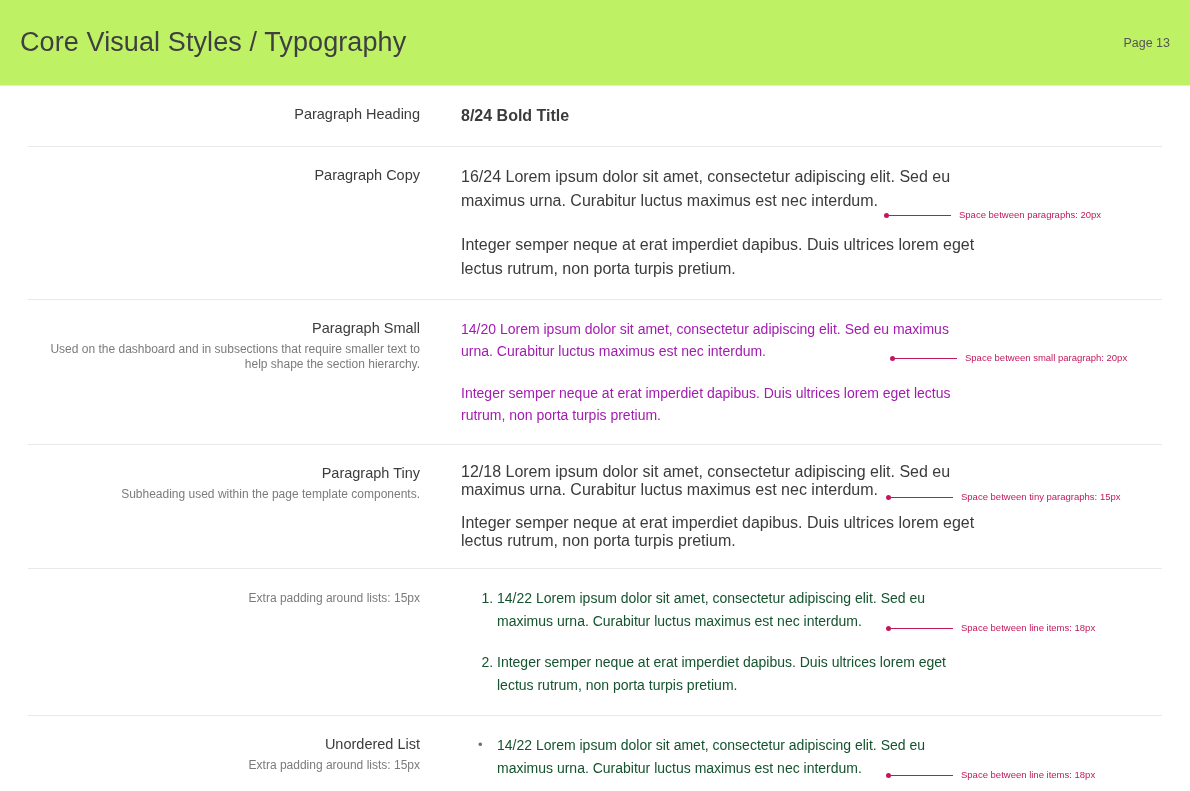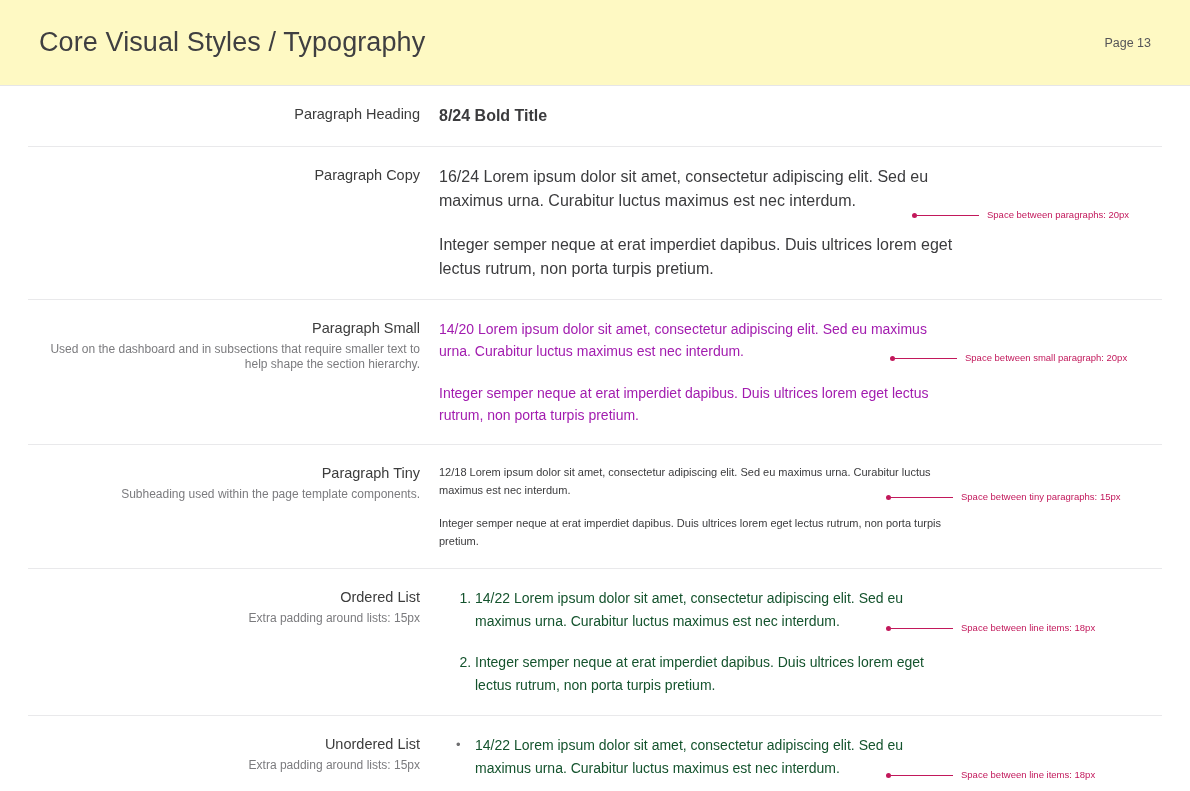--- a/index.html
+++ b/index.html
@@ -9,25 +9,25 @@
     height: 791px;
     background: #ffffff;
     font-family: "Liberation Sans", sans-serif;
     color: #3c3c3c;
     overflow: hidden;
   }
 
   
   .page-header {
     height: 86px;
-    background: #fef9c3;
+    background: #bef264;
     border-bottom: 1px solid #e6e6e8;
     display: flex;
     align-items: center;
-    padding: 0 39px;
+    padding: 0 20px;
   }
   .page-title {
     font-size: 27px;
     font-weight: 400;
     color: #3f3f41;
     letter-spacing: 0.1px;
     flex: 1;
   }
   .page-number {
     font-size: 12.5px;
@@ -36,20 +36,21 @@
 
   
   .spec-table {
     padding: 0 0 0 0;
   }
   .spec-row {
     display: flex;
     position: relative;
     border-bottom: 1px solid #e9e9eb;
     margin: 0 28px;
+    gap: 22px;
   }
   .spec-row:last-child { border-bottom: none; }
 
   .label-col {
     width: 404px;
     flex: 0 0 404px;
     text-align: right;
     padding: 18px 12px 18px 0;
   }
   .label-title {
@@ -67,21 +68,21 @@
   .sample-col {
     flex: 1 1 auto;
     padding: 18px 0 18px 7px;
     max-width: 530px;
   }
 
   
   .t-1624-bold { font-size: 16px; line-height: 24px; font-weight: 700; color: #3b3b3d; }
   .t-1624 { font-size: 16px; line-height: 24px; color: #3b3b3d; }
   .t-1420 { font-size: 14px; line-height: 22px; color: #a21caf; }
-  .t-1218 { font-size: 11px; line-height: 18px; color: #3b3b3d; }
+  .t-1218 { font-size: 16px; line-height: 18px; color: #3b3b3d; }
   .t-1422 { font-size: 14px; line-height: 23px; color: #14532d; }
 
   .p-gap-20 { margin-top: 20px; }
   .p-gap-15 { margin-top: 15px; }
 
   ol.sample-list, ul.sample-list {
     margin: 0;
     padding-left: 36px;
   }
   ol.sample-list li, ul.sample-list li {
@@ -147,21 +148,21 @@
   </div>
 
   <div class="spec-row">
     <div class="label-col">
       <div class="label-title">Paragraph Copy</div>
     </div>
     <div class="sample-col">
       <div class="t-1624">16/24 Lorem ipsum dolor sit amet, consectetur adipiscing elit. Sed eu maximus urna. Curabitur luctus maximus est nec interdum.</div>
       <div class="t-1624 p-gap-20">Integer semper neque at erat imperdiet dapibus. Duis ultrices lorem eget lectus rutrum, non porta turpis pretium.</div>
     </div>
-    <div class="annotation" style="left:884px; top:62px;">
+    <div class="annotation" style="left:856px; top:62px;">
       <div class="anno-dot"></div>
       <div class="anno-line"></div>
       <div class="anno-text">Space between paragraphs: 20px</div>
     </div>
   </div>
 
   <div class="spec-row">
     <div class="label-col">
       <div class="label-title">Paragraph Small</div>
       <div class="label-note">Used on the dashboard and in subsections that require smaller text to help shape the section hierarchy.</div>
@@ -188,21 +189,20 @@
     </div>
     <div class="annotation" style="left:858px; top:46px;">
       <div class="anno-dot"></div>
       <div class="anno-line"></div>
       <div class="anno-text">Space between tiny paragraphs: 15px</div>
     </div>
   </div>
 
   <div class="spec-row">
     <div class="label-col">
-      <div class="label-title">Ordered List</div>
       <div class="label-note">Extra padding around lists: 15px</div>
     </div>
     <div class="sample-col">
       <ol class="sample-list t-1422">
         <li>14/22 Lorem ipsum dolor sit amet, consectetur adipiscing elit. Sed eu maximus urna. Curabitur luctus maximus est nec interdum.</li>
         <li>Integer semper neque at erat imperdiet dapibus. Duis ultrices lorem eget lectus rutrum, non porta turpis pretium.</li>
       </ol>
     </div>
     <div class="annotation" style="left:858px; top:53px;">
       <div class="anno-dot"></div>

